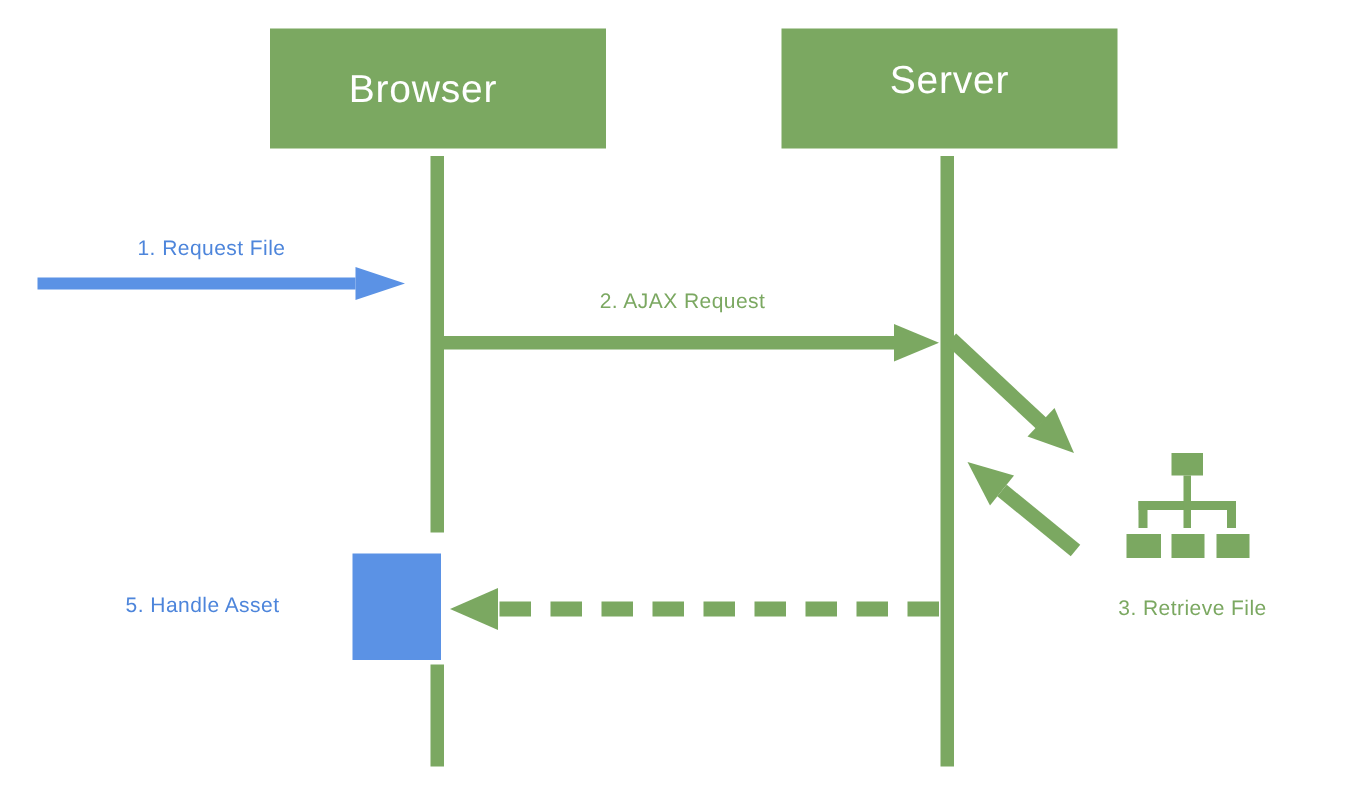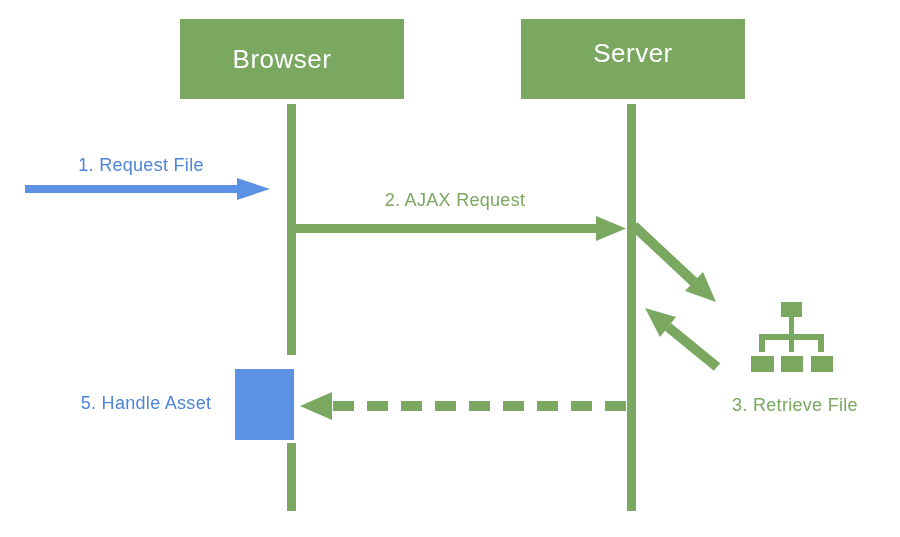--- a/index.html
+++ b/index.html
@@ -28,33 +28,33 @@
     align-items: center;
     justify-content: center;
     color: #ffffff;
     font-size: 26px;
     letter-spacing: 0.5px;
   }
   .actor-label.browser { left: 180px; top: 19px; width: 204px; height: 80px; }
   .actor-label.server  { left: 521px; top: 19px; width: 224px; height: 68px; }
   .lbl {
     position: absolute;
-    font-size: 18px;
+    font-size: 14px;
     letter-spacing: 0.3px;
     text-align: center;
     white-space: nowrap;
     line-height: 26px;
   }
   .lbl.blue  { color: #4d85db; }
   .lbl.green { color: #7ba861; text-align: center; }
   .lbl.step1 { left: 21px;  top: 152px; width: 240px; }
   .lbl.step2 { left: 330px; top: 187px; width: 250px; }
   .lbl.step3 { left: 675px; top: 392px; width: 240px; }
   .lbl.step4 { left: 340px; top: 362px; width: 250px; }
-  .lbl.step5 { left: 26px;  top: 390px; width: 240px; }
+  .lbl.step5 { left: 15px;  top: 390px; width: 240px; }
 </style>
 </head>
 <body>
 
 <div class="canvas">
 
   <svg class="diagram-svg" viewBox="0 0 900 537" xmlns="http://www.w3.org/2000/svg">
 
     <g fill="#7ba861">
       <rect x="180" y="19" width="224" height="80"></rect>

